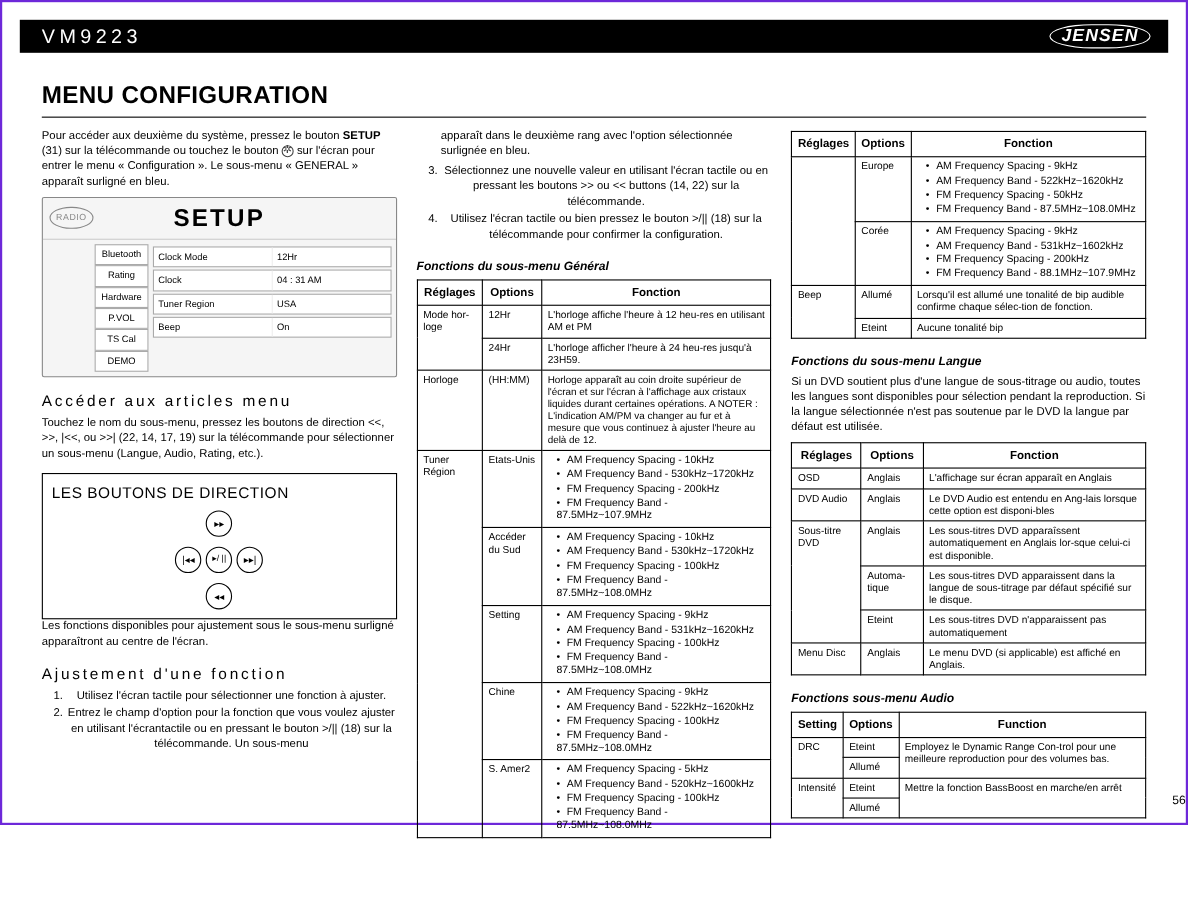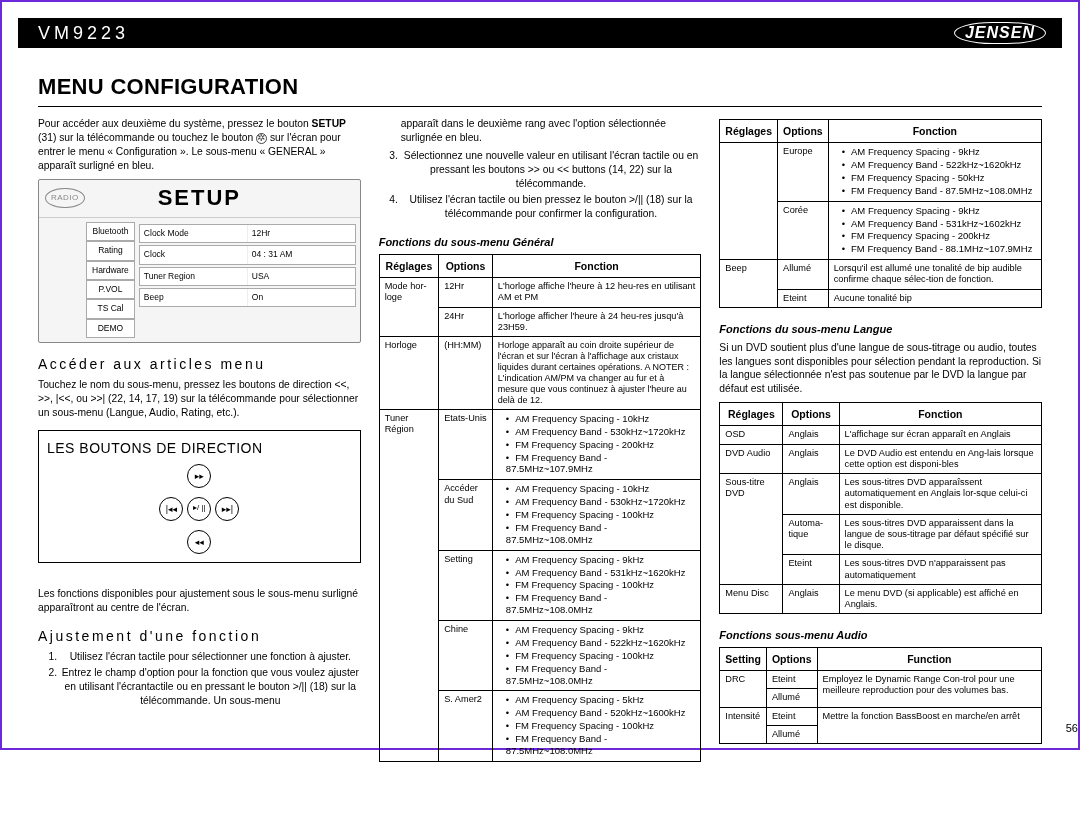--- a/index.html
+++ b/index.html
@@ -113,21 +113,21 @@
           <div class="dirtitle">LES BOUTONS DE DIRECTION</div>
           <div class="dpad">
             <div class="btn up">▸▸</div>
             <div class="btn down">◂◂</div>
             <div class="btn left">|◂◂</div>
             <div class="btn right">▸▸|</div>
             <div class="btn mid">▸/ ||</div>
           </div>
         </div>
 
-        <p style="margin-top:24px;">Les fonctions disponibles pour ajustement sous le sous-menu surligné apparaîtront au centre de l'écran.</p>
+        <p style="margin-top:0;">Les fonctions disponibles pour ajustement sous le sous-menu surligné apparaîtront au centre de l'écran.</p>
 
         <div class="sub">Ajustement d'une fonction</div>
         <ol>
           <li>Utilisez l'écran tactile pour sélectionner une fonction à ajuster.</li>
           <li>Entrez le champ d'option pour la fonction que vous voulez ajuster en utilisant l'écrantactile ou en pressant le bouton &gt;/|| (18) sur la télécommande. Un sous-menu</li>
         </ol>
       </div>
 
       <div class="col">
         <p style="padding-left:22px;">apparaît dans le deuxième rang avec l'option sélectionnée surlignée en bleu.</p>

